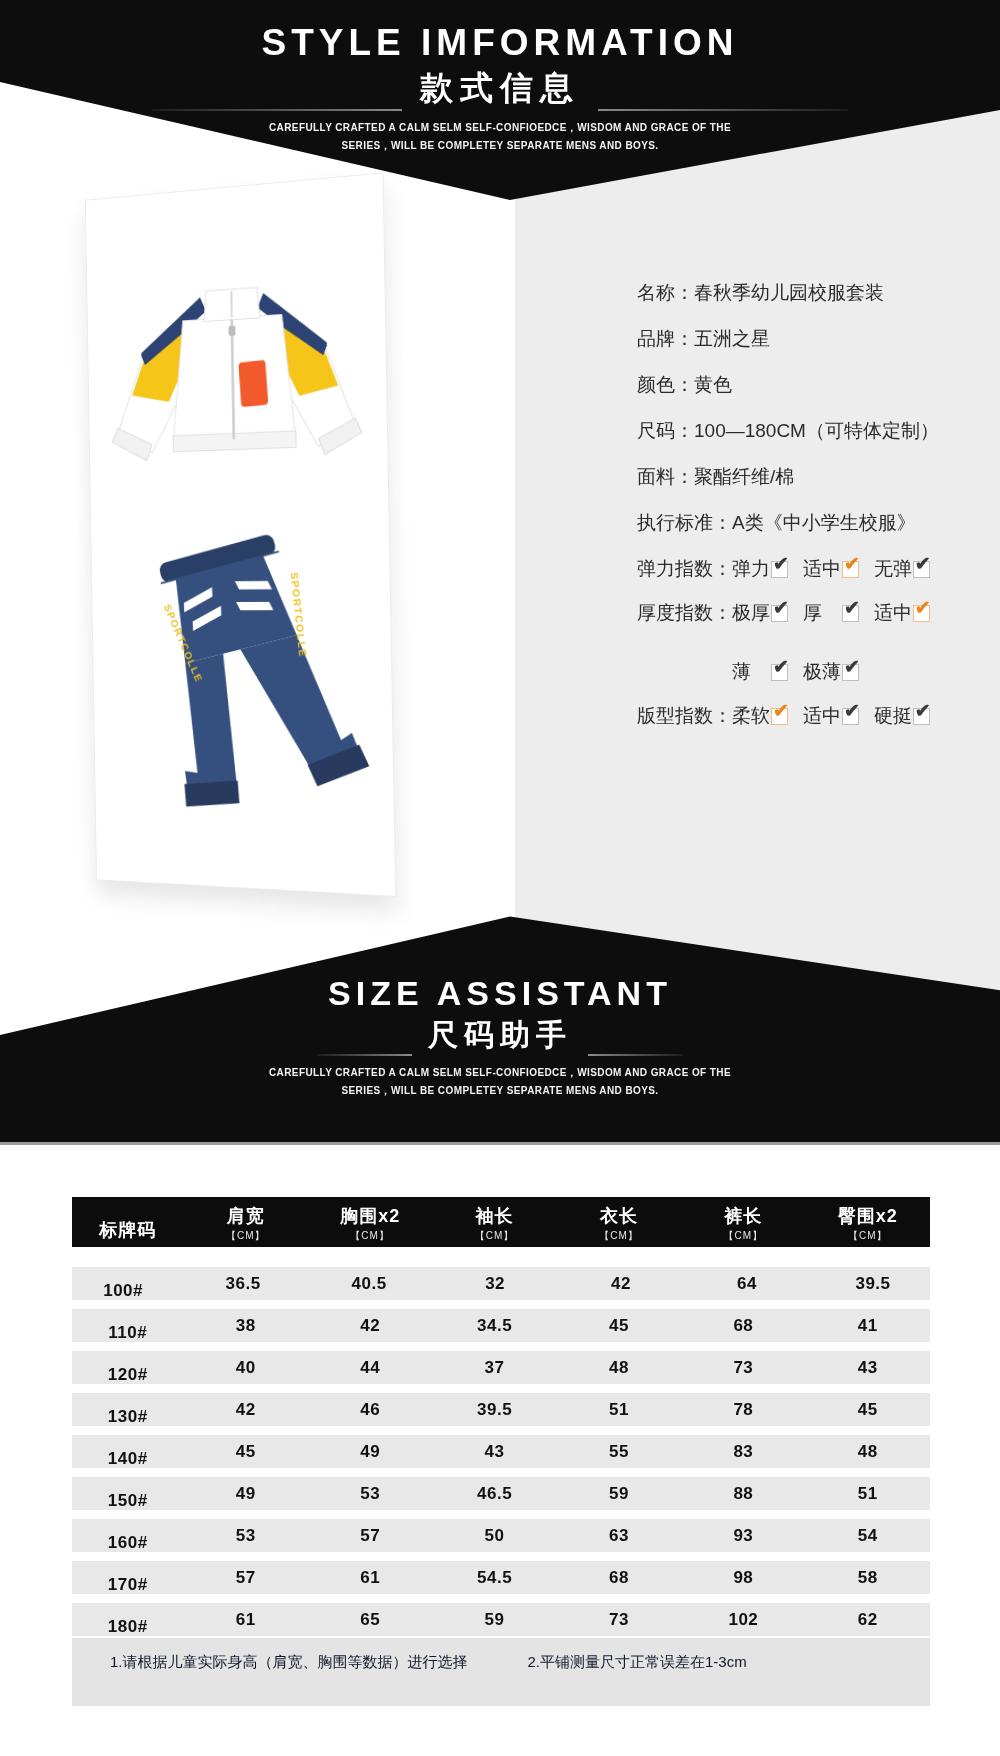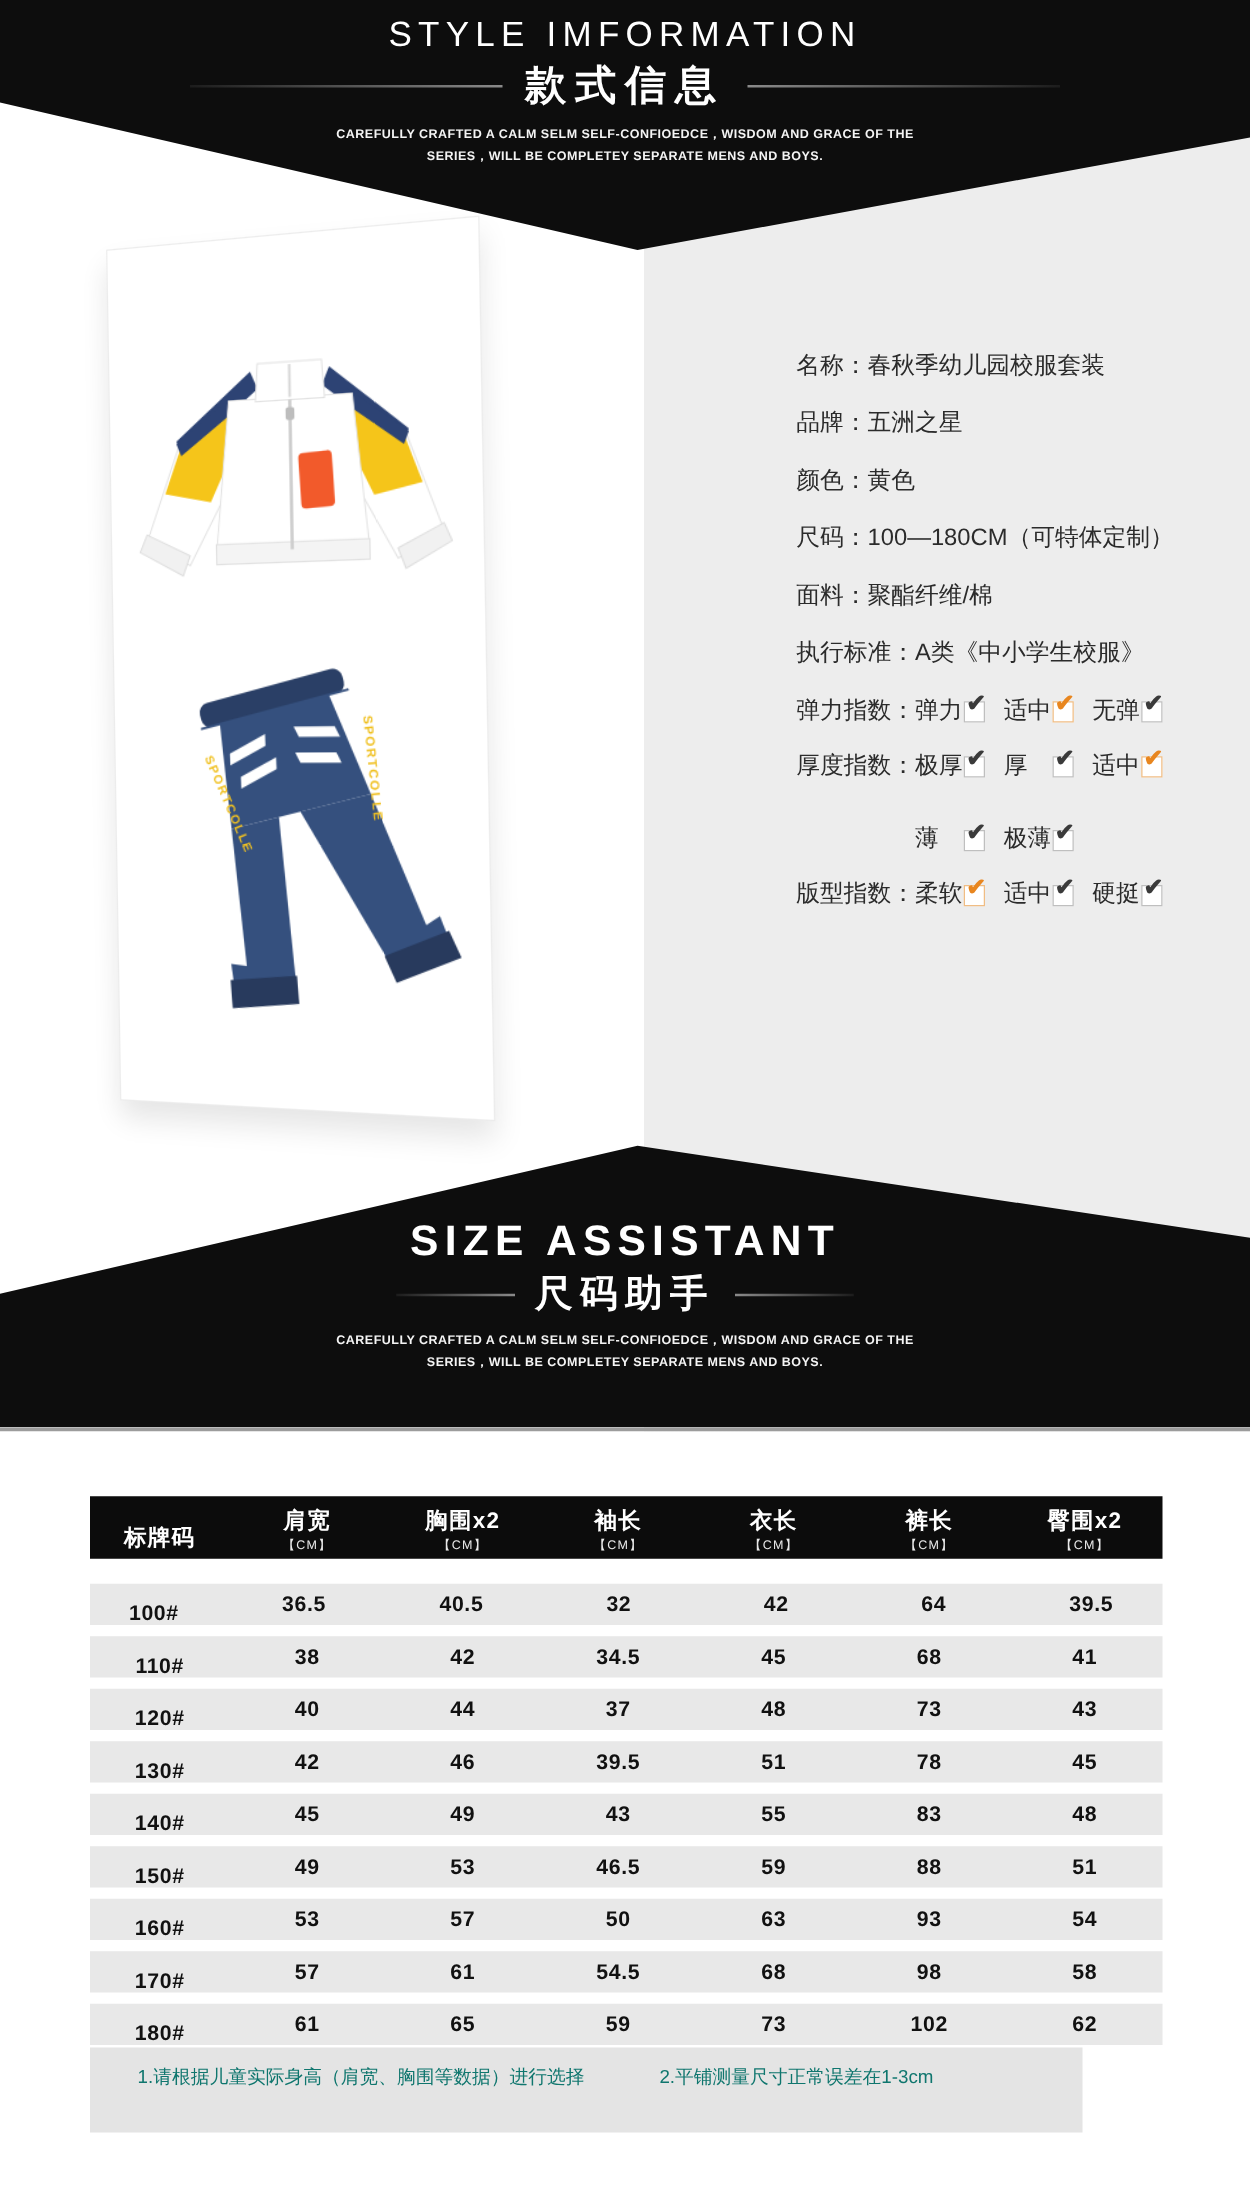--- a/index.html
+++ b/index.html
@@ -7,22 +7,22 @@
         font-family:"Liberation Sans",sans-serif;background:#fff;}
 
   
   .bg-split{position:absolute;left:0;top:0;width:1000px;height:1145px;
             background:linear-gradient(90deg,#ffffff 0 51.5%,#ededed 51.5% 100%);}
 
   
   .band-top{position:absolute;left:0;top:0;width:1000px;height:200px;background:#0d0d0d;
             clip-path:polygon(0 0,100% 0,100% 55%,51% 100%,0 41%);
             color:#fff;text-align:center;}
-  .band-top .title-en{padding-top:12px;font-size:28px;font-weight:400;letter-spacing:5px;}
-  .cn-row{display:flex;align-items:center;justify-content:center;margin-top:2px;}
+  .band-top .title-en{padding-top:22px;font-size:37px;font-weight:700;letter-spacing:5px;}
+  .cn-row{display:flex;align-items:flex-end;justify-content:center;margin-top:2px;}
   .cn-row .hline{height:2px;background:linear-gradient(90deg,#1c1c1c,#8a8a8a);flex:0 0 250px;}
   .cn-row .hline.r{background:linear-gradient(90deg,#8a8a8a,#1c1c1c);}
   .cn-row .title-cn{font-family:"DejaVu Serif",serif;font-size:33px;font-weight:700;
                     letter-spacing:7px;margin:0 18px;}
   .tagline{margin-top:8px;font-size:10px;font-weight:700;letter-spacing:.4px;line-height:1.75;color:#f4f4f4;}
 
   
   .photo-card{position:absolute;left:82px;top:186px;width:305px;height:700px;background:#fff;
               border:1px solid #ececec;box-shadow:0 14px 22px rgba(0,0,0,.10);
               transform:perspective(1100px) rotateY(-13deg) rotateZ(-1deg);}
@@ -59,22 +59,22 @@
   .t-col:nth-child(1){width:13%;margin-top:14px;}
   .t-col:nth-child(n+2){width:14.5%;}
   .t-head .h-name{font-size:18px;font-weight:700;letter-spacing:1px;padding-top:7px;}
   .t-head .h-unit{font-size:10px;color:#e9e9e9;margin-top:1px;letter-spacing:1px;text-align:center;}
   .t-row{display:flex;align-items:center;background:#e8e8e8;height:33px;margin-top:9px;
          color:#111;font-size:17px;font-weight:600;letter-spacing:.5px;}
   .t-row .t-col:first-child{font-weight:700;}
   .t-rows .t-row:first-child{margin-top:20px;gap:12px;}
 
   
-  .notes{position:absolute;left:72px;top:1638px;width:794px;height:68px;background:#e4e4e4;
-         color:#0f766e;font-size:15px;box-sizing:border-box;padding:12px 0 0 38px;line-height:24px;}
+  .notes{position:absolute;left:72px;top:1638px;width:858px;height:68px;background:#e4e4e4;
+         color:#0f172a;font-size:15px;box-sizing:border-box;padding:12px 0 0 38px;line-height:24px;}
   .notes .gap{display:inline-block;width:60px;}
 </style>
 </head>
 <body>
 
 <div class="page">
 
   <div class="bg-split"></div>
 
   <header class="band-top">

